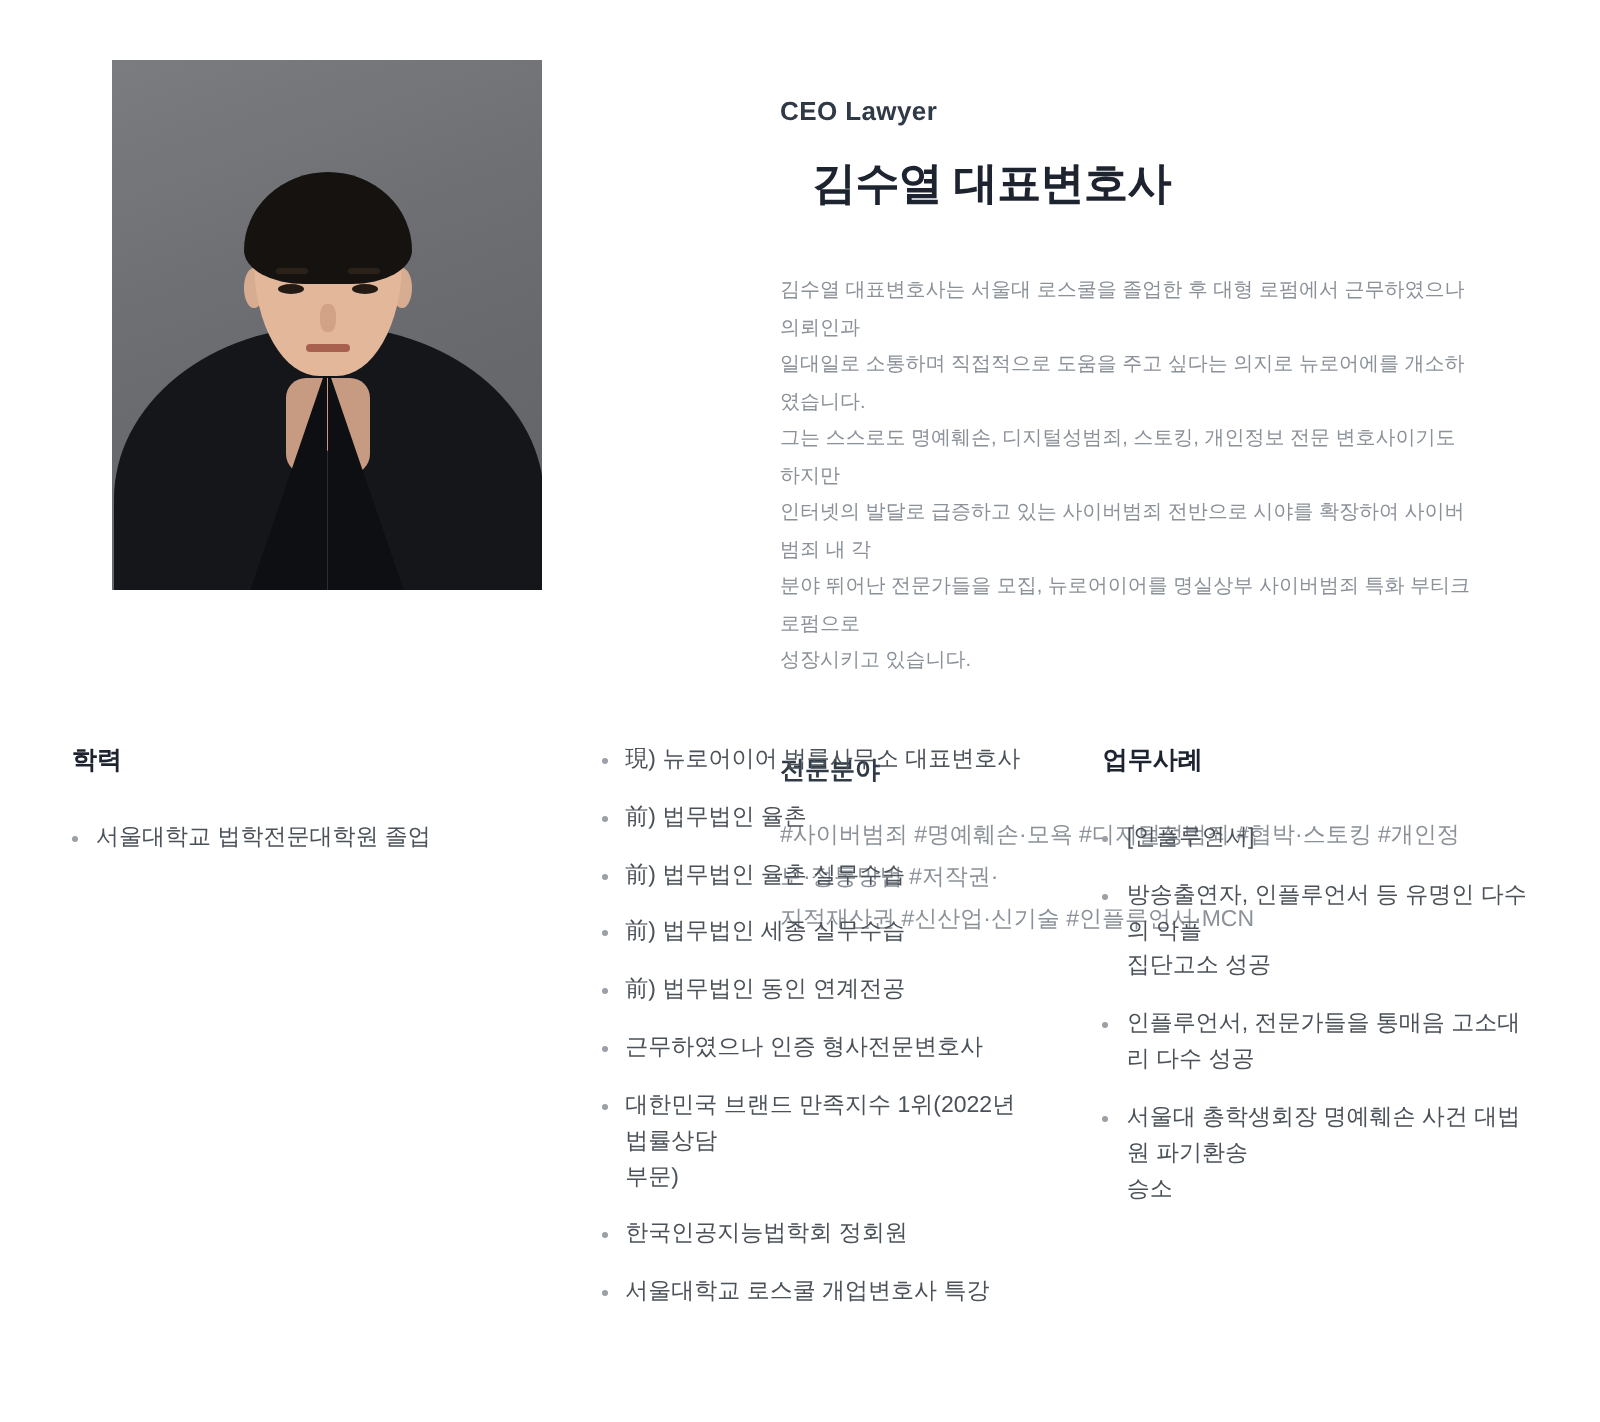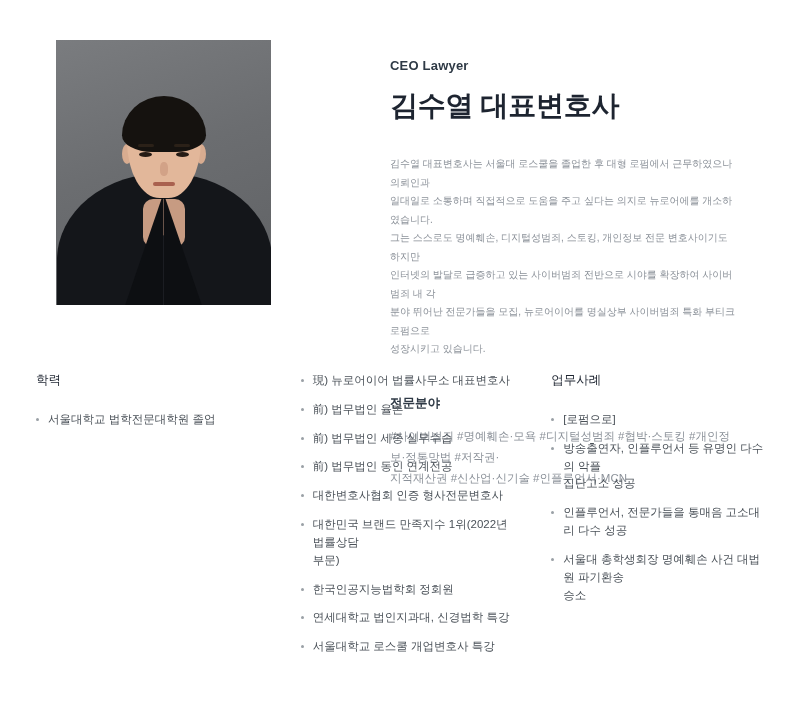--- a/index.html
+++ b/index.html
@@ -17,21 +17,21 @@
   }
   .page {
     position: relative;
     width: 800px;
     height: 711px;
   }
 
   
   .hero {
     display: flex;
-    padding: 40px 40px 0 40px;
+    padding: 30px 40px 0 40px;
   }
   .photo-wrap {
     width: 240px;
     flex: 0 0 240px;
   }
   .photo {
     position: relative;
     width: 215px;
     height: 265px;
     margin-left: 16px;
@@ -168,24 +168,24 @@
     padding-top: 18px;
   }
   .eyebrow {
     font-size: 13px;
     font-weight: bold;
     color: #2f3a46;
     letter-spacing: .2px;
     margin: 0 0 14px 0;
   }
   .name {
-    font-size: 28px;
+    font-size: 22px;
     font-weight: bold;
     color: #1d2430;
-    margin: 0 0 30px 0;
+    margin: 0 0 30px 16px;
     letter-spacing: -.3px;
   }
   .bio {
     font-size: 10px;
     line-height: 1.85;
     color: #8b9199;
     margin: 0 0 36px 0;
     max-width: 350px;
     white-space: pre-line;
   }
@@ -211,21 +211,21 @@
     width: 800px;
     display: flex;
     padding: 0 24px;
   }
   .col {
     flex: 1 1 33.33%;
     padding: 0 12px;
   }
   .col-title {
     font-size: 12.5px;
-    font-weight: normal;
+    font-weight: bold;
     color: #1d2430;
     margin: 0 0 22px 0;
   }
   .col ul {
     list-style: none;
     margin: 0;
     padding: 0;
   }
   .col li {
     position: relative;
@@ -299,36 +299,36 @@
       <h2 class="col-title">학력</h2>
       <ul>
         <li>서울대학교 법학전문대학원 졸업</li>
       </ul>
     </div>
 
     <div class="col col-2">
       <ul>
         <li>現) 뉴로어이어 법률사무소 대표변호사</li>
         <li>前) 법무법인 율촌</li>
+        <li>前) 법무법인 율촌 실무수습</li>
         <li>前) 법무법인 세종 실무수습</li>
         <li>前) 법무법인 동인 연계전공</li>
-        <li>대한변호사협회 인증 형사전문변호사</li>
+        <li>근무하였으나 인증 형사전문변호사</li>
         <li>대한민국 브랜드 만족지수 1위(2022년 법률상담
 부문)</li>
         <li>한국인공지능법학회 정회원</li>
-        <li>연세대학교 법인지과대, 신경법학 특강</li>
         <li>서울대학교 로스쿨 개업변호사 특강</li>
 
       </ul>
     </div>
 
     <div class="col col-3">
       <h2 class="col-title">업무사례</h2>
       <ul>
-        <li>[로펌으로]</li>
+        <li>[인플루언서]</li>
         <li>방송출연자, 인플루언서 등 유명인 다수의 악플
 집단고소 성공</li>
         <li>인플루언서, 전문가들을 통매음 고소대리 다수 성공</li>
         <li>서울대 총학생회장 명예훼손 사건 대법원 파기환송
 승소</li>
 
       </ul>
     </div>
 
   </div>

